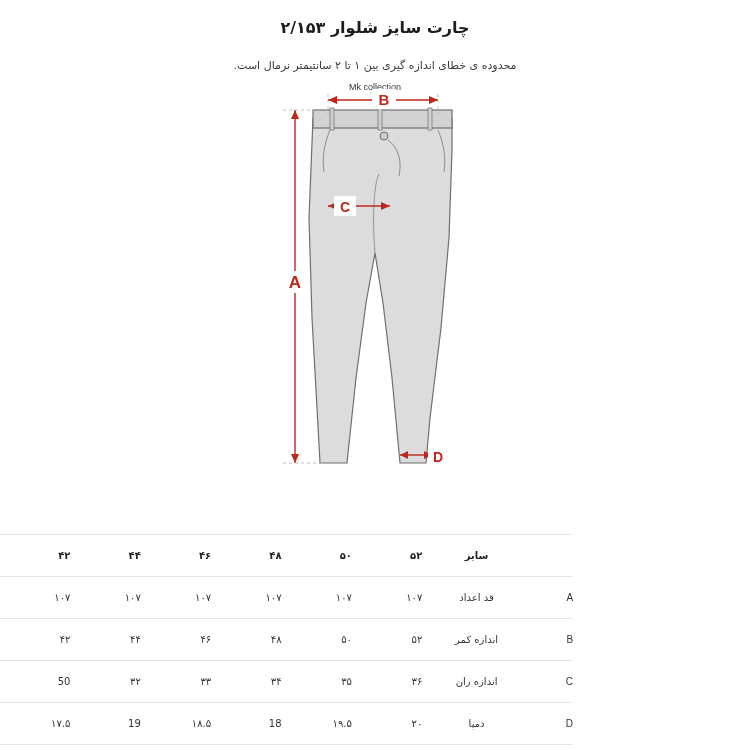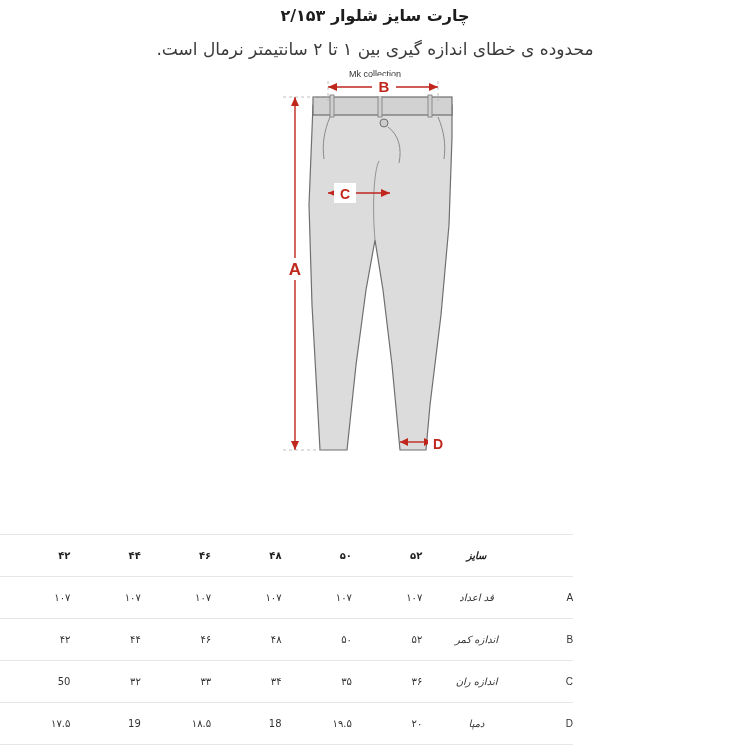--- a/index.html
+++ b/index.html
@@ -17,35 +17,35 @@
   }
   .page {
     width: 750px;
     height: 750px;
     position: relative;
     background: #fff;
   }
 
   
   .header {
-    padding-top: 6px;
+    padding-top: 18px;
     text-align: center;
   }
   .title {
     font-size: 16px;
     font-weight: bold;
     color: #1d1d1d;
     letter-spacing: 0px;
     margin: 0;
     padding: 0 20px;
   }
   .subtitle {
-    font-size: 17px;
+    font-size: 11px;
     color: #3a3a3a;
-    margin-top: 14px;
+    margin-top: 22px;
     padding: 0 20px;
   }
   .subtitle2 {
     font-size: 11.5px;
     color: #3a3a3a;
     margin-top: 16px;
     padding: 0 20px;
   }
 
   
@@ -94,21 +94,20 @@
     border-top: 1px solid #e6e6e6;
   }
   td.letter {
     color: #555;
     font-size: 11px;
     font-family: "Liberation Sans", sans-serif;
   }
   td.rowlabel {
     color: #222;
     text-align: center;
-    font-style: italic;
   }
   td.spacer { border: none !important; }
   .brandtxt {
     font-family: "Liberation Sans", sans-serif;
   }
 </style>
 </head>
 <body>
 
 <div class="page">

